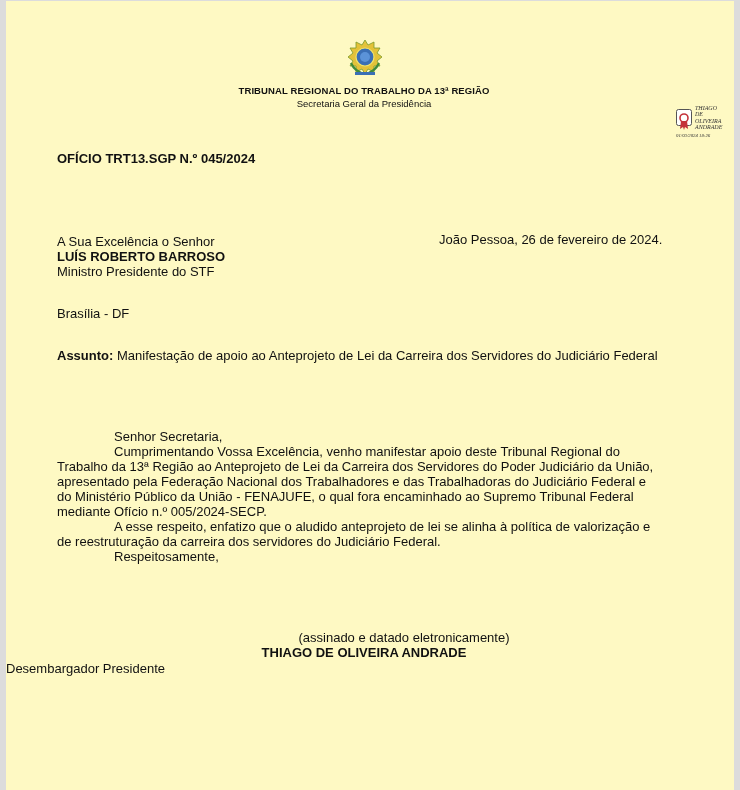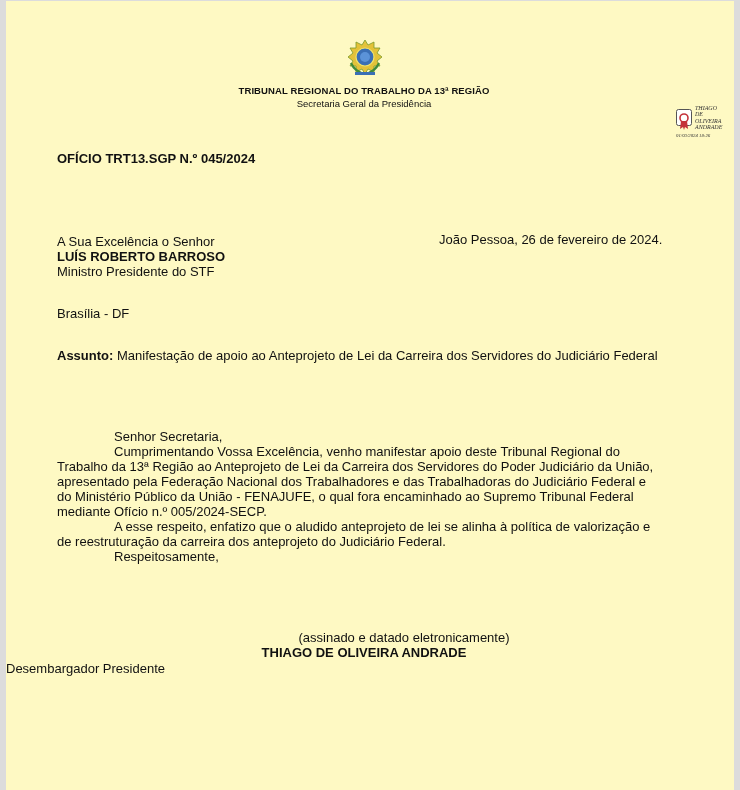--- a/index.html
+++ b/index.html
@@ -83,19 +83,19 @@
     <span>Manifestação de apoio ao Anteprojeto de Lei da Carreira dos Servidores do Judiciário Federal</span>
   </div>
 
   <div class="abs body-line indent" style="top:428px">Senhor Secretaria,</div>
   <div class="abs body-line indent" style="top:443px">Cumprimentando Vossa Excelência, venho manifestar apoio deste Tribunal Regional do</div>
   <div class="abs body-line" style="top:458px">Trabalho da 13ª Região ao Anteprojeto de Lei da Carreira dos Servidores do Poder Judiciário da União,</div>
   <div class="abs body-line" style="top:473px">apresentado pela Federação Nacional dos Trabalhadores e das Trabalhadoras do Judiciário Federal e</div>
   <div class="abs body-line" style="top:488px">do Ministério Público da União - FENAJUFE, o qual fora encaminhado ao Supremo Tribunal Federal</div>
   <div class="abs body-line" style="top:503px">mediante Ofício n.º 005/2024-SECP.</div>
   <div class="abs body-line indent" style="top:518px">A esse respeito, enfatizo que o aludido anteprojeto de lei se alinha à política de valorização e</div>
-  <div class="abs body-line" style="top:533px">de reestruturação da carreira dos anteprojeto do Judiciário Federal.</div>
+  <div class="abs body-line" style="top:533px">de reestruturação da carreira dos servidores do Judiciário Federal.</div>
   <div class="abs body-line indent" style="top:548px">Respeitosamente,</div>
 
   <div class="abs sign1">(assinado e datado eletronicamente)</div>
   <div class="abs sign2">THIAGO DE OLIVEIRA ANDRADE</div>
   <div class="abs sign3">Desembargador Presidente</div>
 </div>
 
 </body></html>

